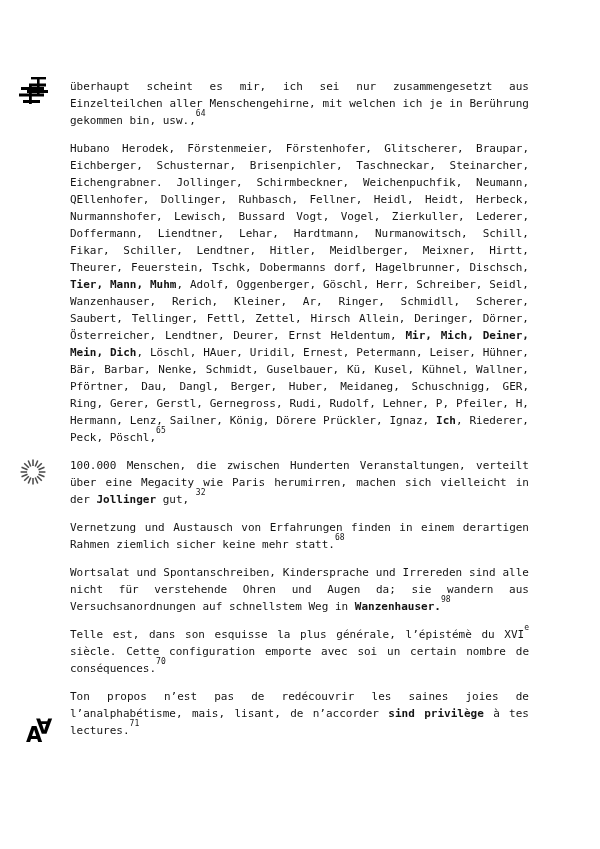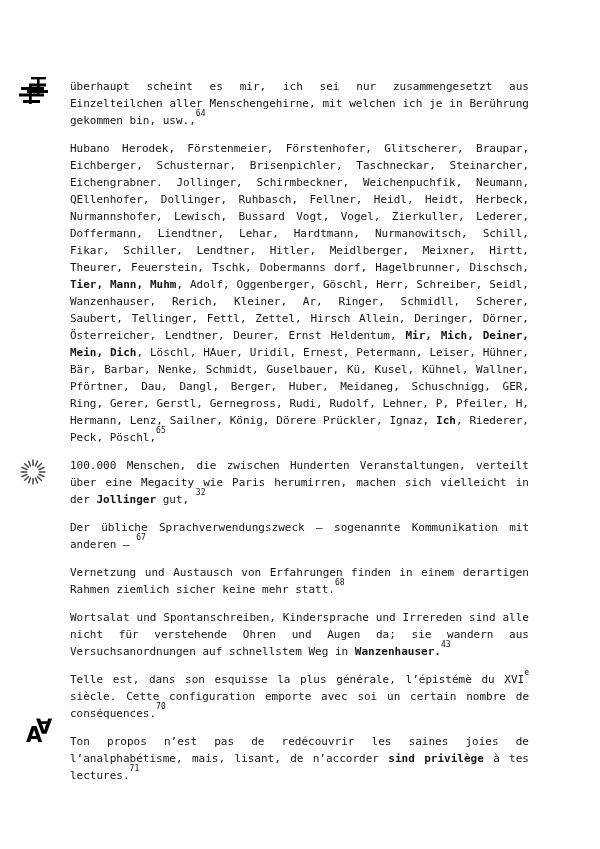--- a/index.html
+++ b/index.html
@@ -112,20 +112,19 @@
 
   <div class="icon-a-forall">
     <span class="glyph glyph-forall">∀</span>
     <span class="glyph glyph-a">A</span>
   </div>
 
   <div class="text-column" id="text-column">
       <div class="para"><span>überhaupt scheint es mir, ich sei nur zusammengesetzt aus Einzelteilchen aller Menschengehirne, mit welchen ich je in Berührung gekommen bin, usw.,</span><sup>64</sup></div>
       <div class="para"><span>Hubano Herodek, Förstenmeier, Förstenhofer, Glitscherer, Braupar, Eichberger, Schusternar, Brisenpichler, Taschneckar, Steinarcher, Eichengrabner. Jollinger, Schirmbeckner, Weichenpuchfik, Neumann, QEllenhofer, Dollinger, Ruhbasch, Fellner, Heidl, Heidt, Herbeck, Nurmannshofer, Lewisch, Bussard Vogt, Vogel, Zierkuller, Lederer, Doffermann, Liendtner, Lehar, Hardtmann, Nurmanowitsch, Schill, Fikar, Schiller, Lendtner, Hitler, Meidlberger, Meixner, Hirtt, Theurer, Feuerstein, Tschk, Dobermanns dorf, Hagelbrunner, Dischsch, </span><span class="seg-bold">Tier, Mann, Muhm</span><span>, Adolf, Oggenberger, Göschl, Herr, Schreiber, Seidl, Wanzenhauser, Rerich, Kleiner, Ar, Ringer, Schmidll, Scherer, Saubert, Tellinger, Fettl, Zettel, Hirsch Allein, Deringer, Dörner, Österreicher, Lendtner, Deurer, Ernst Heldentum, </span><span class="seg-bold">Mir, Mich, Deiner, Mein, Dich</span><span>, Löschl, HAuer, Uridil, Ernest, Petermann, Leiser, Hühner, Bär, Barbar, Nenke, Schmidt, Guselbauer, Kü, Kusel, Kühnel, Wallner, Pförtner, Dau, Dangl, Berger, Huber, Meidaneg, Schuschnigg, GER, Ring, Gerer, Gerstl, Gernegross, Rudi, Rudolf, Lehner, P, Pfeiler, H, Hermann, Lenz, Sailner, König, Dörere Prückler, Ignaz, </span><span class="seg-bold">Ich</span><span>, Riederer, Peck, Pöschl,</span><sup>65</sup></div>
       <div class="para"><span>100.000 Menschen, die zwischen Hunderten Veranstaltungen, verteilt über eine Megacity wie Paris herumirren, machen sich vielleicht in der </span><span class="seg-bold">Jollinger</span><span> gut, </span><sup>32</sup></div>
-      <div class="para"><span>Der übliche Sprachverwendungszweck – sogenannte Kommunikation mit anderen – </span><sup>67</sup></div>
       <div class="para"><span>Vernetzung und Austausch von Erfahrungen finden in einem derartigen Rahmen ziemlich sicher keine mehr statt.</span><sup>68</sup></div>
-      <div class="para"><span>Wortsalat und Spontanschreiben, Kindersprache und Irrereden sind alle nicht für verstehende Ohren und Augen da; sie wandern aus Versuchsanordnungen auf schnellstem Weg in </span><span class="seg-bold">Wanzenhauser.</span><sup>43</sup></div>
+      <div class="para"><span>Wortsalat und Spontanschreiben, Kindersprache und Irrereden sind alle nicht für verstehende Ohren und Augen da; sie wandern aus Versuchsanordnungen auf schnellstem Weg in </span><span class="seg-bold">Wanzenhauser.</span><sup>98</sup></div>
       <div class="para"><span>Telle est, dans son esquisse la plus générale, l’épistémè du XVI</span><sup>e</sup><span> siècle. Cette configuration emporte avec soi un certain nombre de conséquences.</span><sup>70</sup></div>
       <div class="para"><span>Ton propos n’est pas de redécouvrir les saines joies de l’analphabétisme, mais, lisant, de n’accorder </span><span class="seg-bold">sind privilège</span><span> à tes lectures.</span><sup>71</sup></div>
     </div>
 
 </div>
 
 </body></html>

